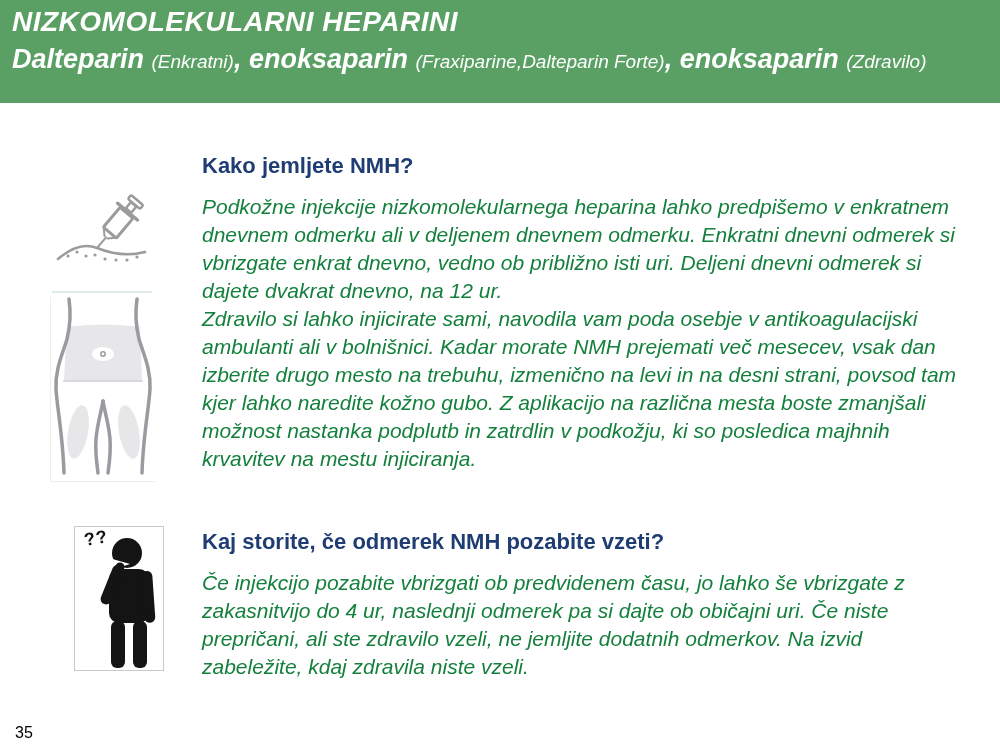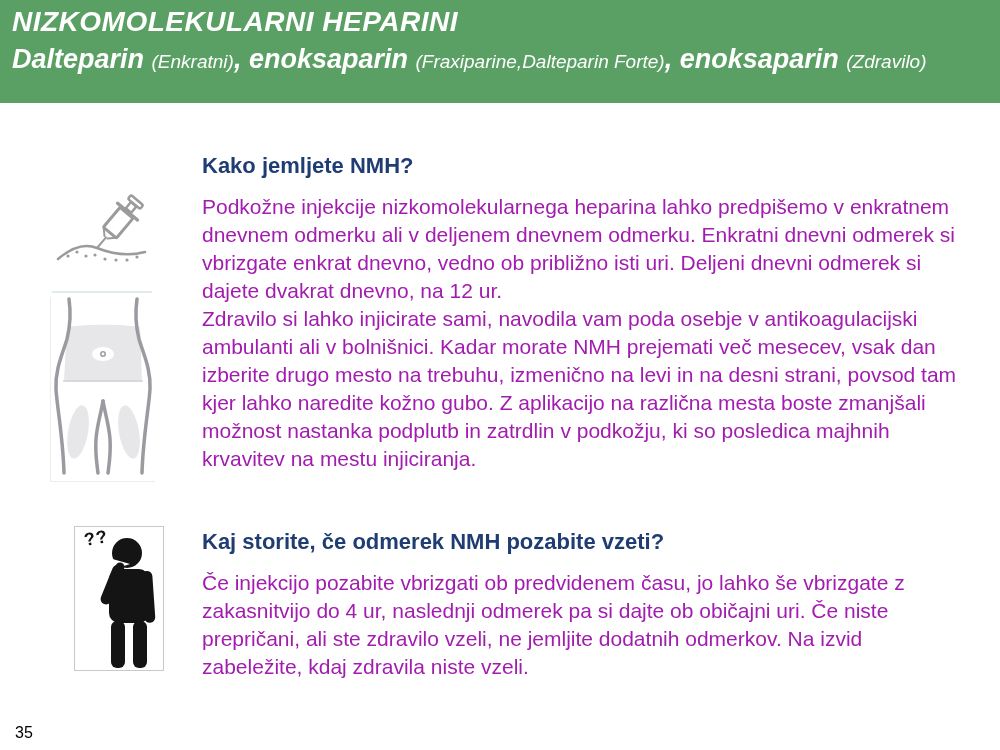--- a/index.html
+++ b/index.html
@@ -46,21 +46,22 @@
     font-size: 22px;
     line-height: 26px;
     font-weight: bold;
     font-style: normal;
     color: #1f3d73;
   }
   .section-paragraph {
     margin: 0;
     font-size: 21px;
     line-height: 28px;
-    color: #a21caf;
+    font-style: italic;
+    color: #15803d;
   }
   .row-2 { }
   .row-3 { margin-top: 47px; }
 
   
   .syringe-wrap {
     margin: 30px 0 0 52px;
     width: 100px;
     padding-bottom: 12px;
     border-bottom: 2px solid #e1ede9;

